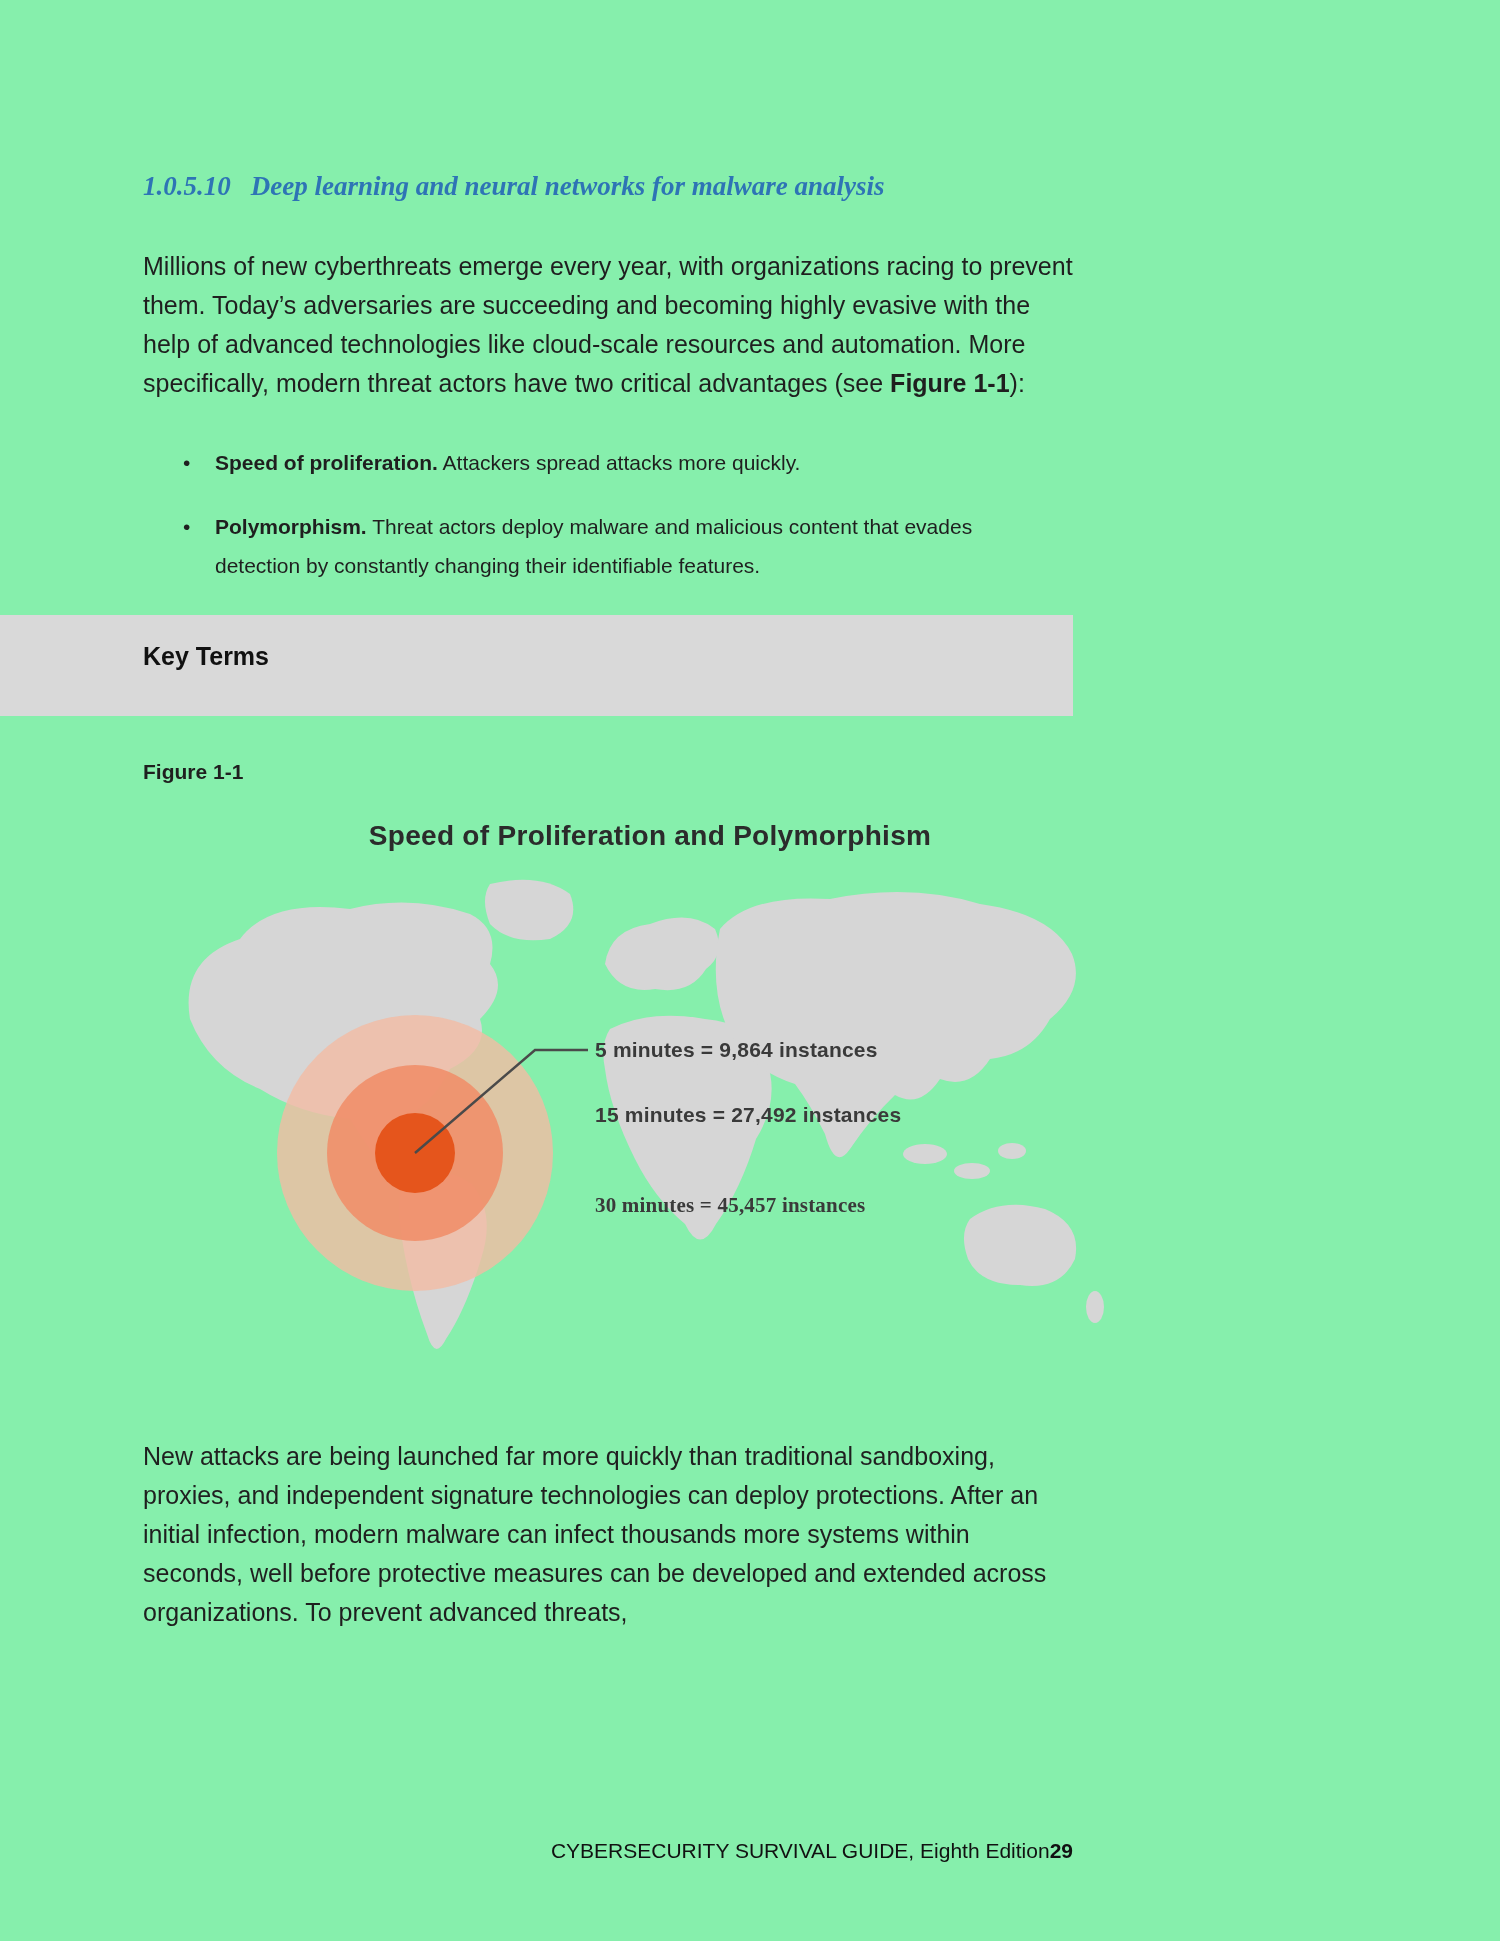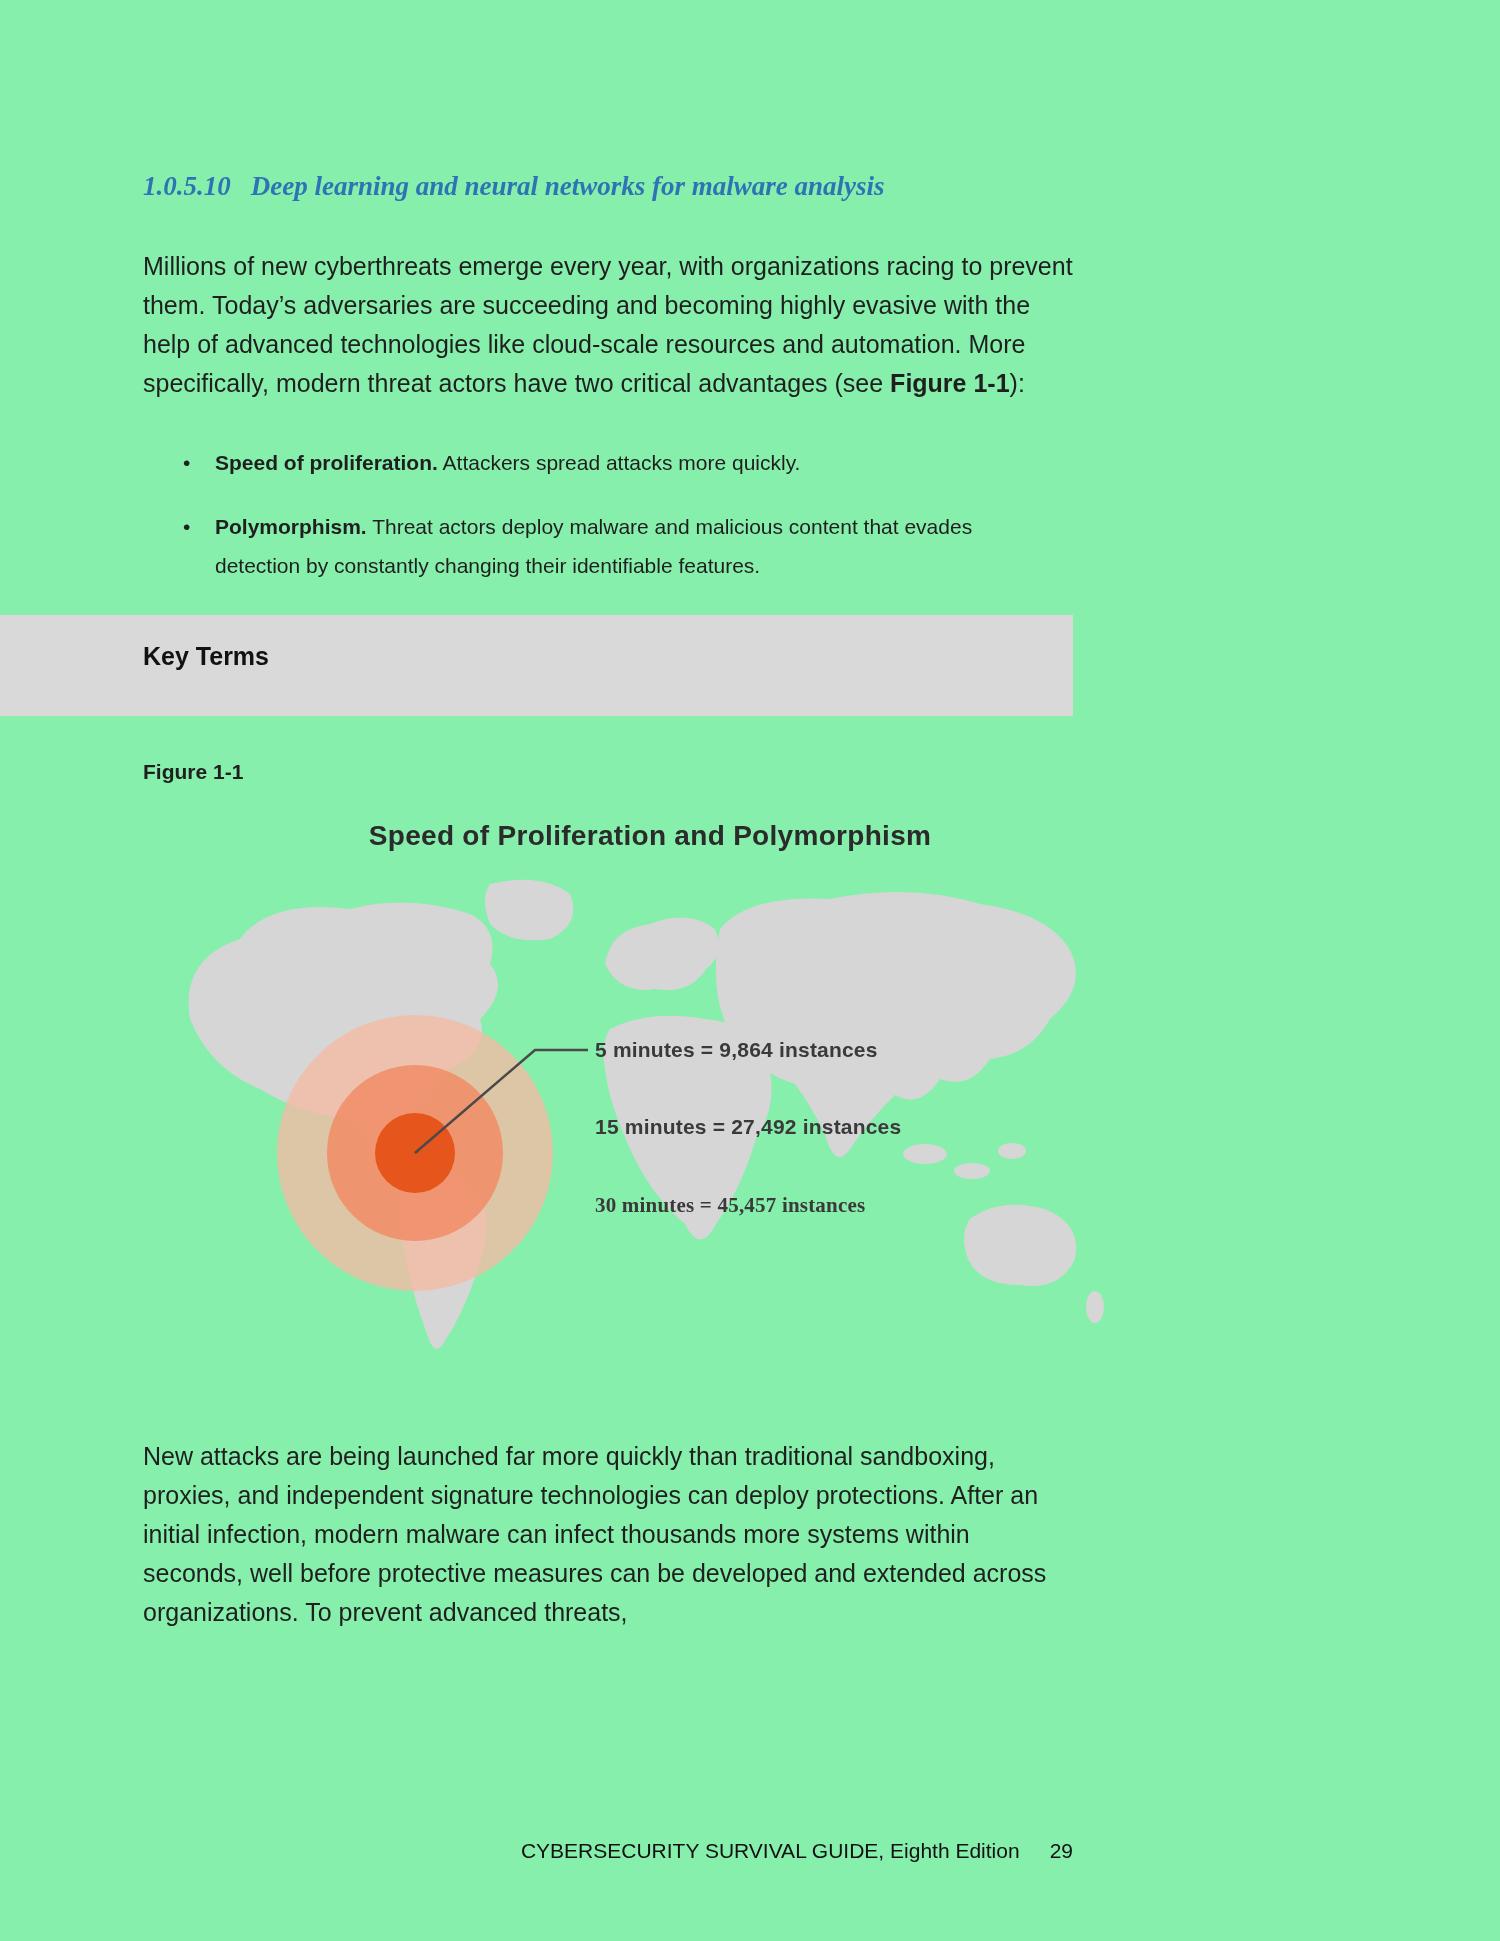--- a/index.html
+++ b/index.html
@@ -116,21 +116,21 @@
   
   .footer {
     position: absolute;
     top: 1836px;
     right: 427px;
     font-size: 21px;
     line-height: 30px;
     color: #111;
     white-space: nowrap;
   }
-  .footer .pagenum { font-weight: normal; margin-left: 30px; }
+  .footer .pagenum { font-weight: bold; }
 
   b.lead { font-weight: bold; }
 </style>
 </head>
 <body>
 
 <div class="page">
 
   <h2 class="section-heading">
     <span class="sec-num">1.0.5.10</span><span>Deep learning and neural networks for malware analysis</span>
@@ -183,21 +183,21 @@
 
         <g>
           <circle cx="265" cy="284" r="138" fill="#F3BBA4" opacity="0.8"></circle>
           <circle cx="265" cy="284" r="88" fill="#EF8F6A" opacity="0.9"></circle>
           <circle cx="265" cy="284" r="40" fill="#E5551C"></circle>
         </g>
 
         <polyline points="265,284 385,181 438,181" fill="none" stroke="#4a4a4a" stroke-width="2.5"></polyline>
       </svg>
       <div class="callout" style="top:181px;">5 minutes = 9,864 instances</div>
-      <div class="callout" style="top:258px;">15 minutes = 27,492 instances</div>
+      <div class="callout" style="top:246px;">15 minutes = 27,492 instances</div>
       <div class="callout" style="top:336px;font-family:Liberation Serif, serif;">30 minutes = 45,457 instances</div>
     </div>
   </div>
 
   <p class="body-para closing-para">New attacks are being launched far more quickly than traditional sandboxing, proxies, and independent signature technologies can deploy protections. After an initial infection, modern malware can infect thousands more systems within seconds, well before protective measures can be developed and extended across organizations. To prevent advanced threats,</p>
 
   <div class="footer">
     <span>CYBERSECURITY SURVIVAL GUIDE, Eighth Edition</span><span class="pagenum">29</span>
   </div>
 

